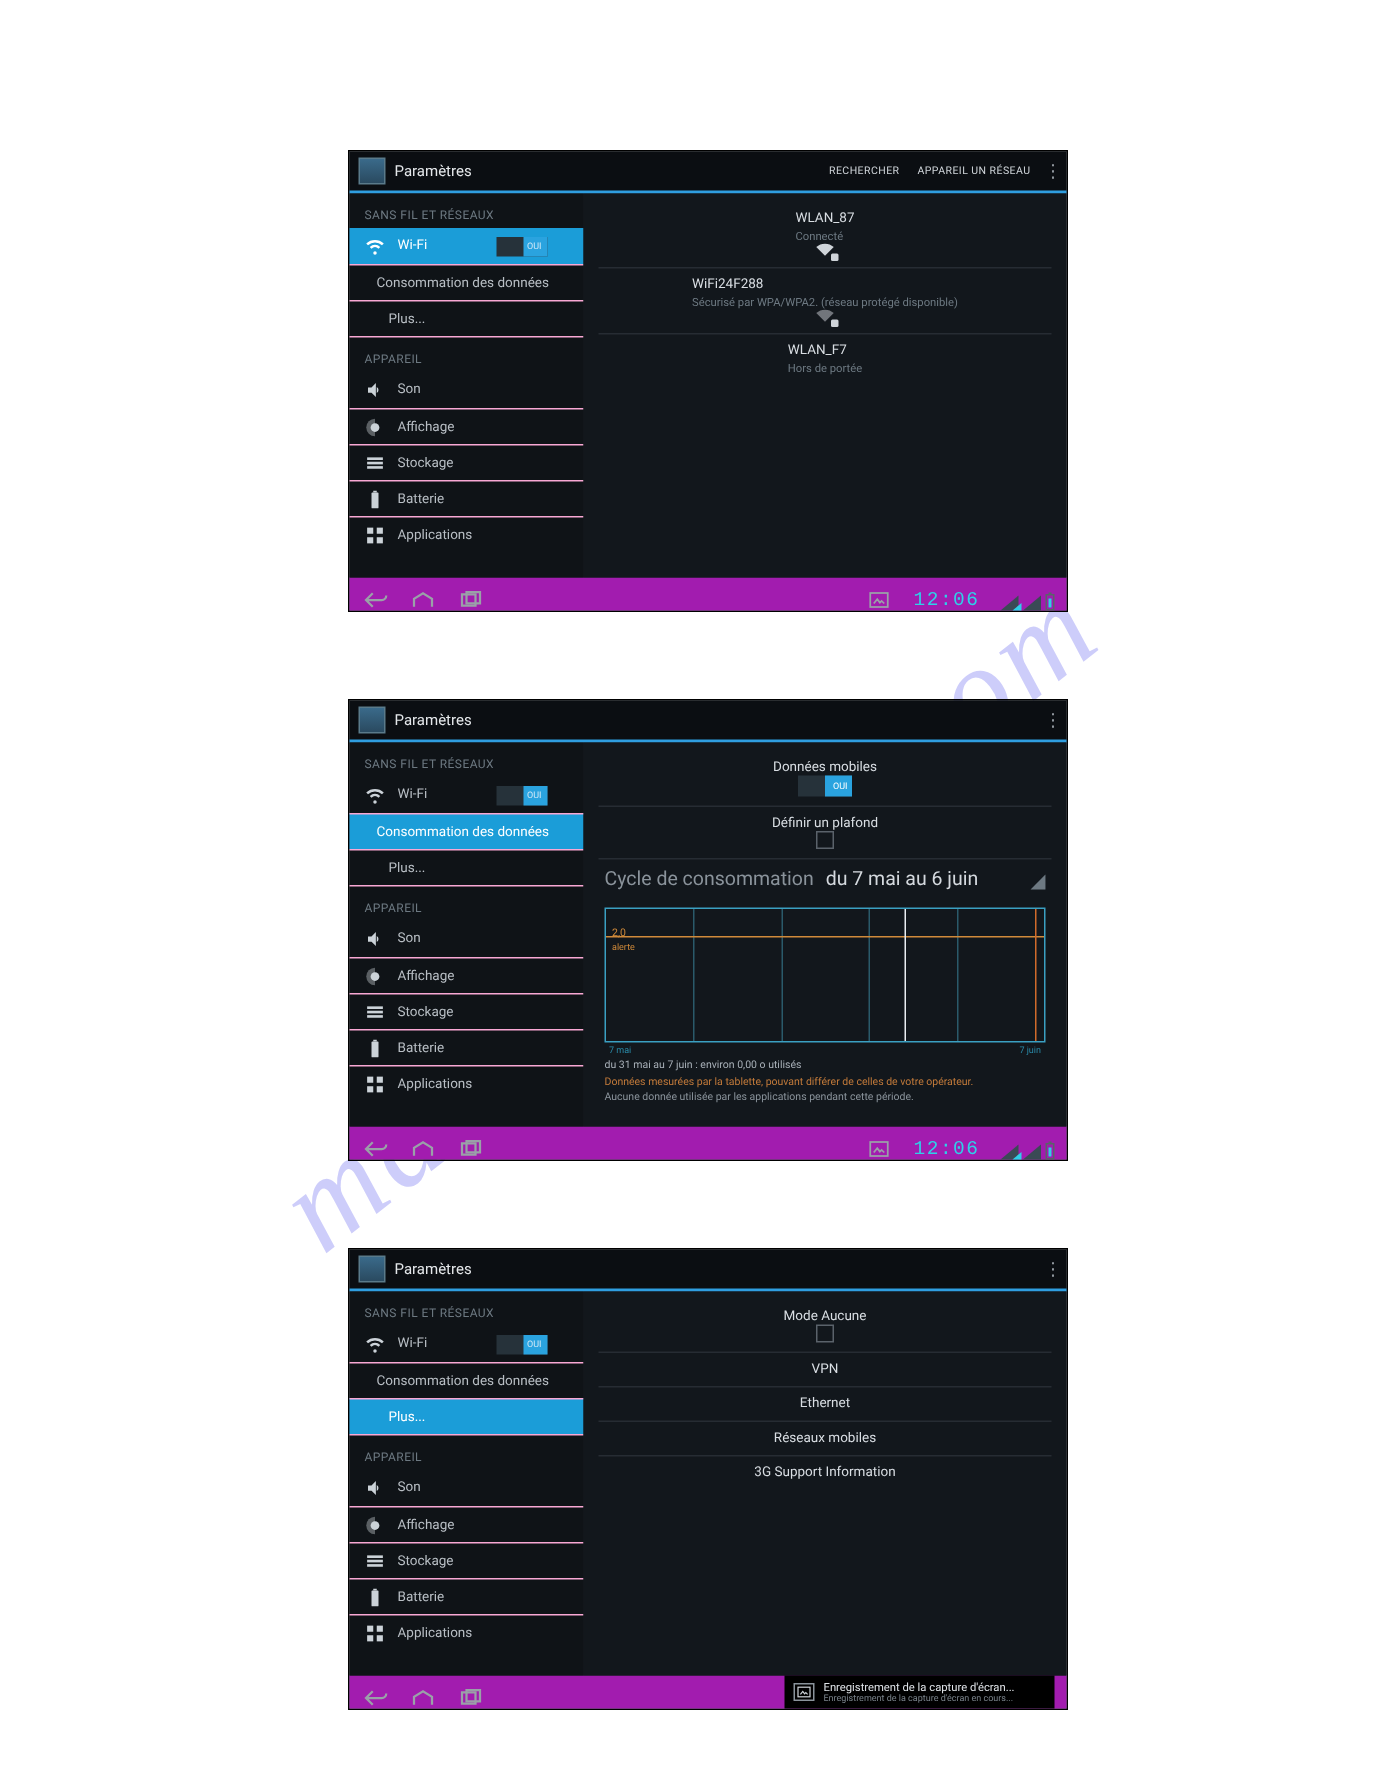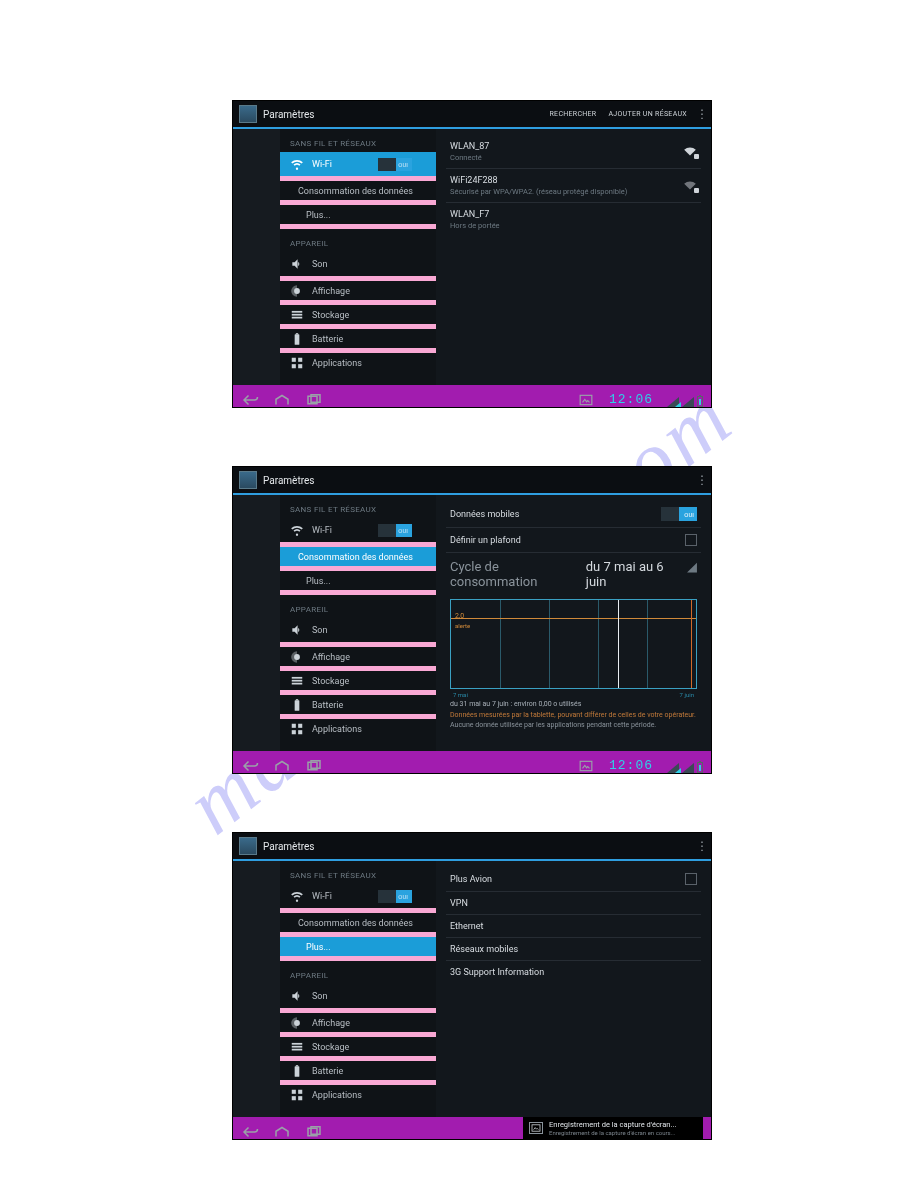--- a/index.html
+++ b/index.html
@@ -7,36 +7,36 @@
   .page { padding: 100px 232px 80px 232px; display: flex; flex-direction: column; gap: 58px; }
   .shot { width: 480px; background: #0a0e12; border: 1px solid #000; position: relative; }
   .shot-inner { background: #161b20; }
   
   .topbar { height: 28px; background: #0b0e12; display: flex; align-items: center; border-bottom: 2px solid #2f9ee0; color: #e4e7ea; font-size: 10px; justify-content: flex-end; }
   .app-ico { width: 18px; height: 18px; margin: 0 6px 0 6px; background: linear-gradient(#3a6a8a,#2a4a60); border: 1px solid #5a7a8a; }
   .topbar .title { flex: 1; }
   .topbar .act { font-size: 7px; letter-spacing: .3px; color: #cfd4d9; padding: 0 6px; }
   .topbar .menu { width: 18px; text-align: center; color: #9aa1a8; font-size: 12px; letter-spacing: 0; }
   
-  .body { display: flex; min-height: 256px; margin-left: 47px; }
+  .body { display: flex; min-height: 256px; }
   .sidebar { width: 156px; background: #0f1317; font-size: 9px; color: #b9bfc5; }
   .sect { color: #6d7982; font-size: 8px; padding: 10px 10px 4px 10px; letter-spacing: .3px; }
   .row { display: flex; align-items: center; height: 24px; padding: 0 24px 0 10px; gap: 8px; cursor: pointer; }
-  .row + .row, .row + .sect { border-top: 5px solid #f9a8d4; }
+  .row + .row, .row + .sect { border-top: 1px solid #f9a8d4; }
   .row.sel { background: #1b9dd8; color: #fff; }
   .ico { width: 14px; height: 14px; display: flex; align-items: center; justify-content: center; color: #cbd2d8; font-size: 10px; }
   .row.sel .ico { color: #fff; }
   .label { flex: 1; white-space: nowrap; }
   .indent { padding-left: 26px; }
   .sw { width: 34px; height: 13px; background: #26323a; position: relative; font-size: 6px; color: #cfe8f7; display: flex; align-items: center; justify-content: flex-end; padding-right: 2px; }
   .sw.on::before { content: ""; position: absolute; right: 0; top: 0; bottom: 0; width: 16px; background: #2aa3df; }
   .sw.on span { position: relative; z-index: 1; padding-right: 2px; }
   
   .main { flex: 1; background: #12171c; color: #d9dee3; font-size: 9px; padding: 6px 10px 10px 10px; }
-  .mrow { padding: 6px 4px; border-bottom: 1px solid #262c33; display: flex; align-items: center; gap: 0; }
+  .mrow { padding: 6px 4px; border-bottom: 1px solid #262c33; display: flex; align-items: center; gap: 0; flex-direction: column; }
   .mrow:last-child { border-bottom: none; }
   .mlabel { flex: 1; }
   .msub { color: #6d7982; font-size: 7.5px; margin-top: 2px; display: block; }
   .sigico { width: 14px; height: 10px; position: relative; }
   .sigico svg { width: 14px; height: 10px; }
   .lockdot { position: absolute; right: -2px; bottom: -2px; width: 5px; height: 5px; background: #cfd4d9; border-radius: 1px; }
   .cbox { width: 12px; height: 12px; border: 1px solid #5a626a; }
   .bigsw { width: 36px; height: 14px; background: #26323a; position: relative; display: flex; align-items: center; justify-content: flex-end; }
   .bigsw::before { content:""; position:absolute; right:0; top:0; bottom:0; width:18px; background:#2aa3df; }
   .bigsw span { position: relative; z-index:1; font-size:6px; color:#fff; padding-right:3px; }
@@ -80,21 +80,21 @@
 <div class="wm">manualchive.com</div>
 
 <div class="page">
 
 <div class="shot">
  <div class="shot-inner">
   <div class="topbar">
     <div class="app-ico"></div>
     <div class="title">Paramètres</div>
     <div class="act">RECHERCHER</div>
-    <div class="act">AJOUTER UN RÉSEAUX</div>
+    <div class="act">APPAREIL UN RÉSEAU</div>
     <div class="menu">⋮</div>
   </div>
   <div class="body">
     <div class="sidebar">
       <div class="sect">SANS FIL ET RÉSEAUX</div>
       <div class="row sel">
         <span class="ico">
                 <svg viewBox="0 0 24 24" fill="currentColor">
                   <path d="M12 18a2 2 0 100 4 2 2 0 000-4zm-6-5l2 2a6 6 0 018 0l2-2a9 9 0 00-12 0zm-4-4l2 2a12 12 0 0116 0l2-2a15 15 0 00-20 0z"></path>
                 </svg>
@@ -451,21 +451,21 @@
                   <rect x="14" y="3" width="7" height="7"></rect>
                   <rect x="3" y="14" width="7" height="7"></rect>
                   <rect x="14" y="14" width="7" height="7"></rect>
                 </svg>
               </span>
               <span class="label">Applications</span>
             </div>
     </div>
     <div class="main">
       <div class="mrow">
-              <div class="mlabel">Plus Avion</div>
+              <div class="mlabel">Mode Aucune</div>
               <div class="cbox"></div>
             </div>
       <div class="mrow">
               <div class="mlabel">VPN</div>
             </div>
       <div class="mrow">
               <div class="mlabel">Ethernet</div>
             </div>
       <div class="mrow">
               <div class="mlabel">Réseaux mobiles</div>

